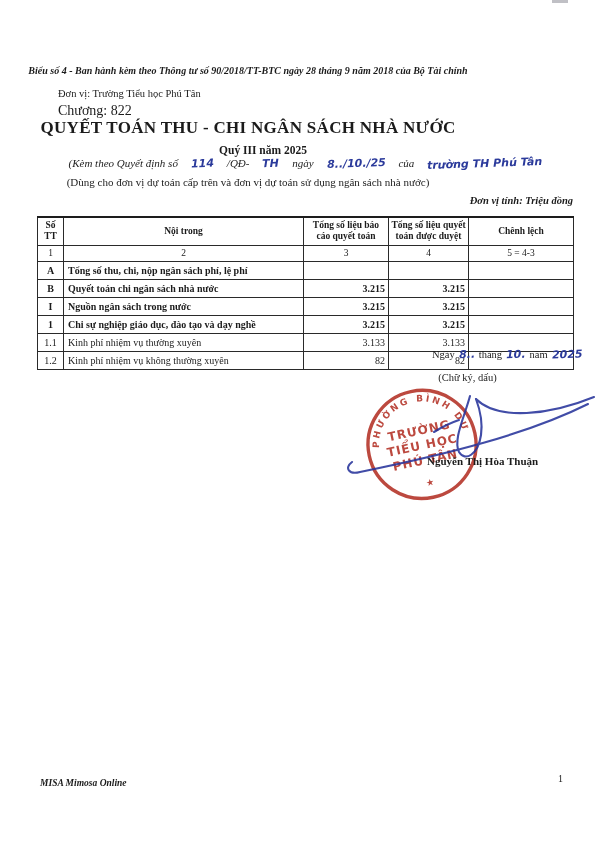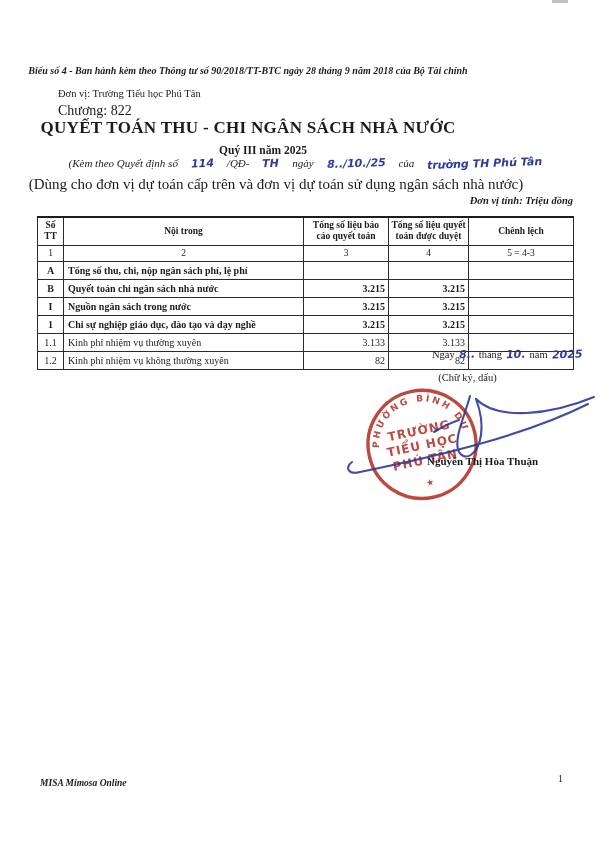--- a/index.html
+++ b/index.html
@@ -16,21 +16,21 @@
     color:#2b3a9b;font-size:11px;transform:rotate(-2deg);display:inline-block;
   }
   .scan-artifact{left:552px;top:0;width:16px;height:3px;background:#8d8d95;opacity:.55;}
 
   .hdr-note{top:65px;font-size:10px;}
   .hdr-unit{top:88px;left:58px;font-size:10.5px;}
   .hdr-chapter{top:103px;left:58px;font-size:14px;}
   .doc-title{top:118px;font-size:17px;letter-spacing:.3px;}
   .doc-period{top:144px;font-size:11.5px;margin-left:15px;}
   .decision-line{top:157px;left:0;width:611px;display:flex;justify-content:center;align-items:baseline;gap:13px;font-size:11px;}
-  .usage-note{top:176px;font-size:15px;padding-left:28px;}
+  .usage-note{top:176px;font-size:11px;}
   .uom{top:195px;right:38px;font-size:10.5px;}
 
   table.main{border-collapse:collapse;table-layout:fixed;width:536px;position:absolute;left:37px;top:216px;}
   table.main th,table.main td{border:1px solid #2a2a2a;overflow:hidden;white-space:nowrap;}
   table.main thead th{font-size:9.5px;font-weight:bold;text-align:center;padding:2px 2px;line-height:1.2;white-space:normal;border-top:2px solid #1d1d1d;}
   tr.colnums td{font-size:9.5px;text-align:center;height:13px;font-weight:normal;}
   tbody.data td{font-size:10px;height:15px;}
   td.cell-stt{text-align:center;}
   td.cell-content{text-align:left;padding-left:4px;}
   td.cell-num{text-align:right;padding-right:3px;}

